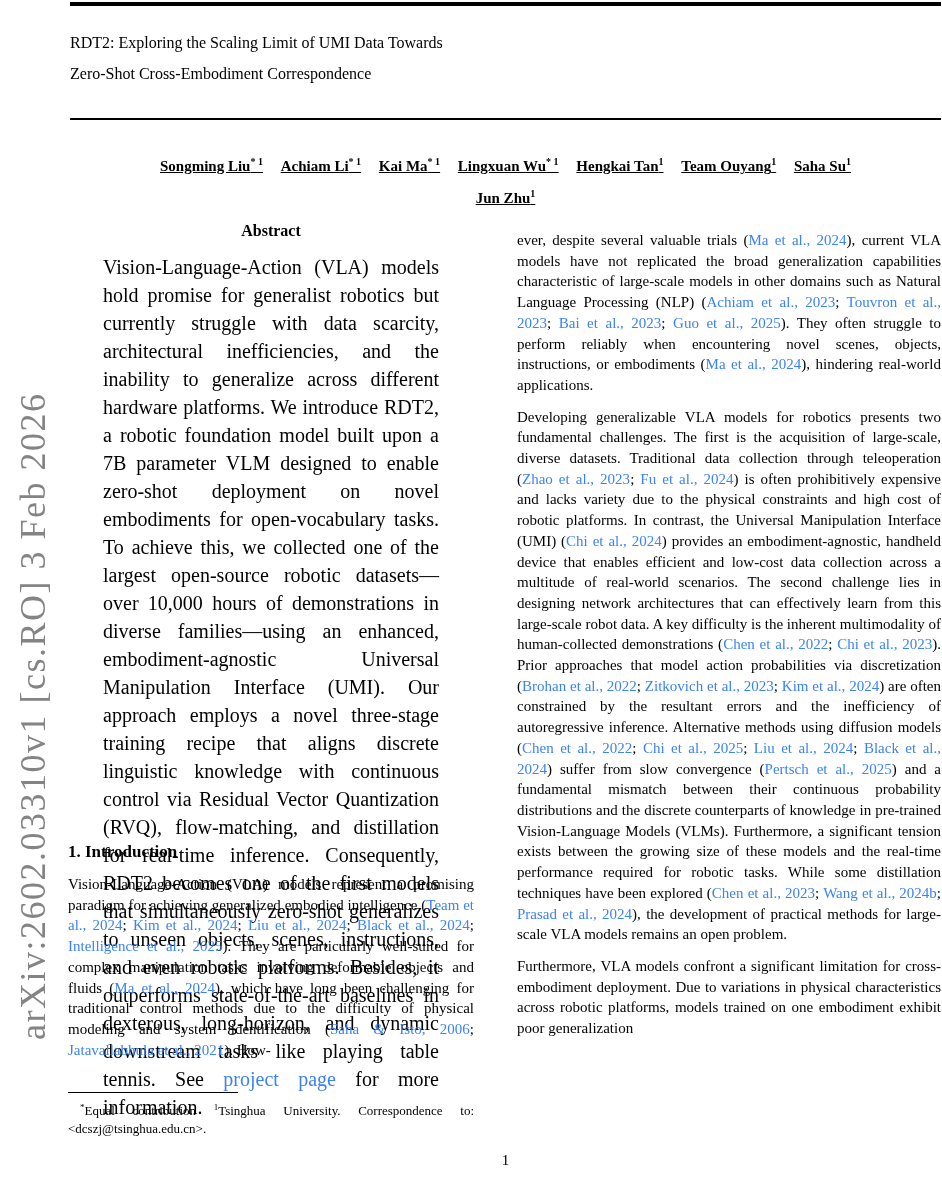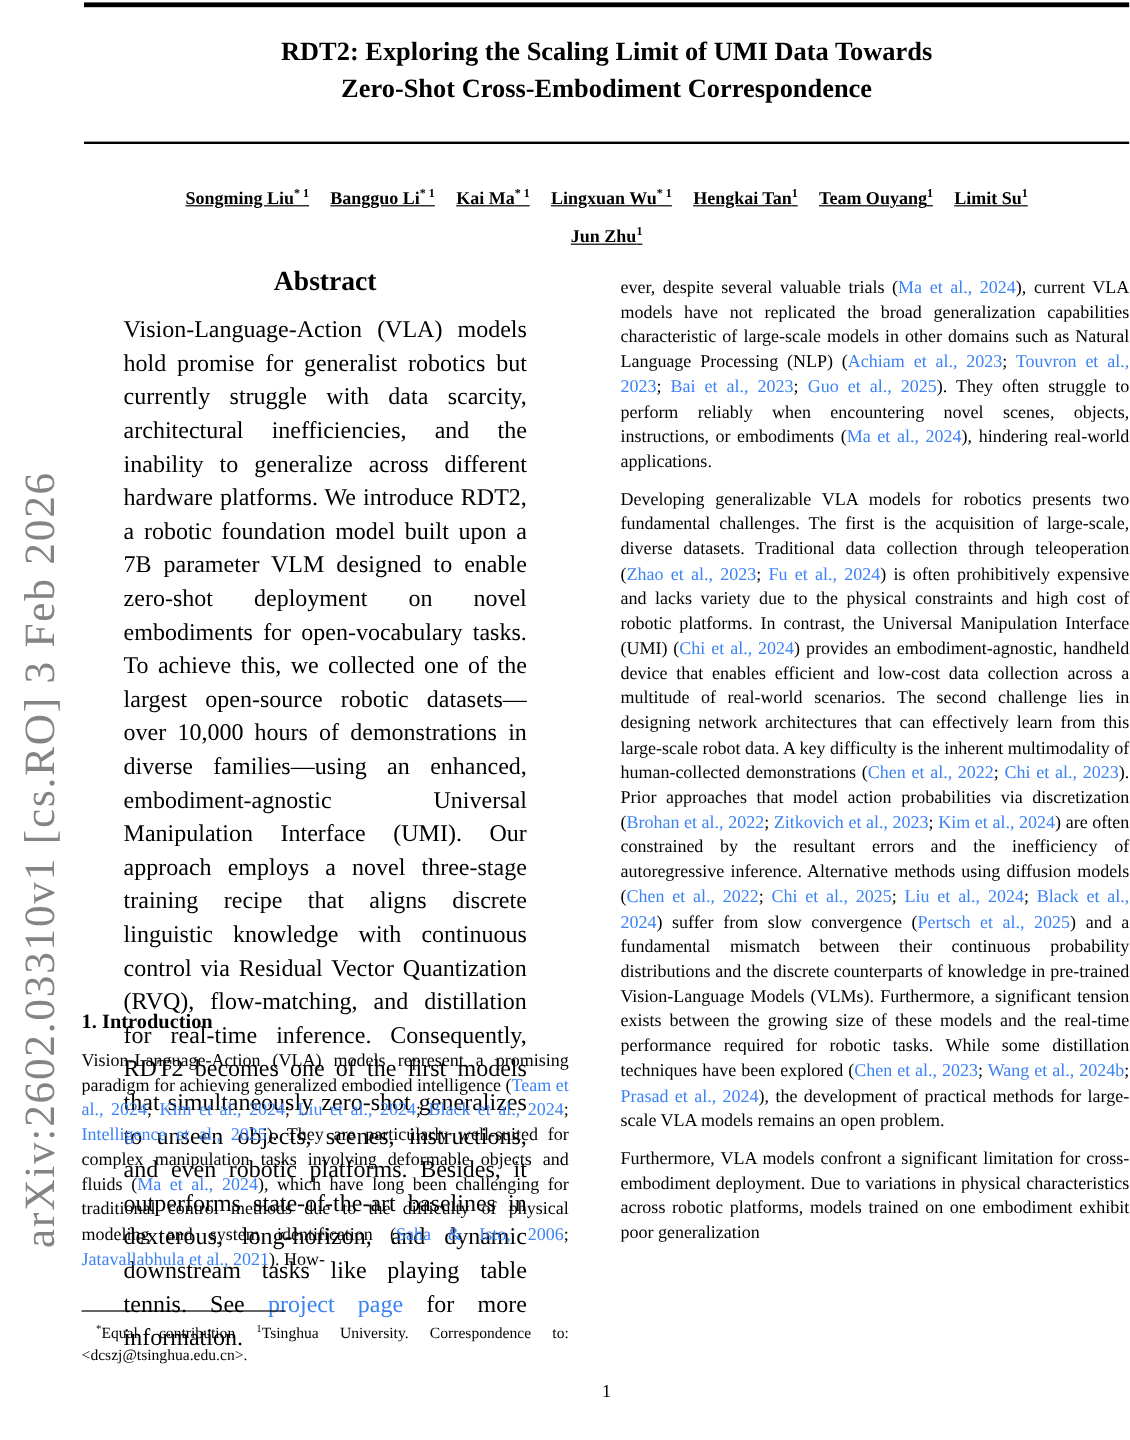--- a/index.html
+++ b/index.html
@@ -10,34 +10,34 @@
     font-family: "Liberation Serif", serif;
     -webkit-font-smoothing: antialiased;
   }
   .page { position: relative; width: 942px; height: 1200px; overflow: hidden; background: #fff; }
 
   .rule-thick { position: absolute; left: 70px; top: 2px;  width: 871px; height: 4px; background: #000; }
   .rule-thin  { position: absolute; left: 70px; top: 118px; width: 871px; height: 2px; background: #000; }
 
   .paper-title {
     position: absolute; left: 70px; top: 27px; width: 871px;
-    text-align: center; font-size: 22px; font-weight: bold; line-height: 31px;
+    font-size: 16px; font-weight: normal; line-height: 31px;
   }
 
   .authors {
     position: absolute; left: 70px; top: 148px; width: 871px;
     text-align: center; font-weight: bold; font-size: 15px; line-height: 27px;
   }
   .author { margin: 0 7px; white-space: nowrap; text-decoration: underline; }
   .authors sup { font-size: 10px; font-weight: bold; }
 
   .col-left  { position: absolute; left: 68px;  top: 222px; width: 406px; }
   .col-right { position: absolute; left: 517px; top: 230px; width: 424px; }
 
-  .abstract-heading { text-align: center; font-size: 23px; font-weight: bold; margin-bottom: 13px; }
+  .abstract-heading { text-align: center; font-size: 16px; font-weight: bold; margin-bottom: 13px; }
   .abstract-body {
     width: 336px; margin: 0 auto;
     font-size: 20px; line-height: 28px; text-align: justify;
   }
 
   .intro-section { position: absolute; left: 0; top: 620px; width: 406px; }
   .section-heading { font-size: 17px; font-weight: bold; margin: 0 0 12px 0; }
 
   .body-par { font-size: 15px; line-height: 20.7px; text-align: justify; margin: 0 0 11px 0; }
 
@@ -71,26 +71,26 @@
   <div class="paper-title">
     <div>RDT2: Exploring the Scaling Limit of UMI Data Towards</div>
     <div>Zero-Shot Cross-Embodiment Correspondence</div>
   </div>
 
   <div class="rule-thin"></div>
 
   <div class="authors">
     <div class="author-row">
       <span class="author"><span>Songming Liu</span><sup>* 1</sup></span>
-      <span class="author"><span>Bangguo Li</span><sup>* 1</sup></span>
+      <span class="author"><span>Achiam Li</span><sup>* 1</sup></span>
       <span class="author"><span>Kai Ma</span><sup>* 1</sup></span>
       <span class="author"><span>Lingxuan Wu</span><sup>* 1</sup></span>
       <span class="author"><span>Hengkai Tan</span><sup>1</sup></span>
       <span class="author"><span>Team Ouyang</span><sup>1</sup></span>
-      <span class="author"><span>Limit Su</span><sup>1</sup></span>
+      <span class="author"><span>Saha Su</span><sup>1</sup></span>
     </div>
     <div class="author-row">
       <span class="author"><span>Jun Zhu</span><sup>1</sup></span>
     </div>
   </div>
 
   <div class="col-left">
     <div class="abstract-heading">Abstract</div>
     <p class="abstract-body">Vision-Language-Action (VLA) models hold promise for generalist robotics but currently struggle with data scarcity, architectural inefficiencies, and the inability to generalize across different hardware platforms. We introduce RDT2, a robotic foundation model built upon a 7B parameter VLM designed to enable zero-shot deployment on novel embodiments for open-vocabulary tasks. To achieve this, we collected one of the largest open-source robotic datasets—over 10,000 hours of demonstrations in diverse families—using an enhanced, embodiment-agnostic Universal Manipulation Interface (UMI). Our approach employs a novel three-stage training recipe that aligns discrete linguistic knowledge with continuous control via Residual Vector Quantization (RVQ), flow-matching, and distillation for real-time inference. Consequently, RDT2 becomes one of the first models that simultaneously zero-shot generalizes to unseen objects, scenes, instructions, and even robotic platforms. Besides, it outperforms state-of-the-art baselines in dexterous, long-horizon, and dynamic downstream tasks like playing table tennis. See <span class="extlink">project page</span> for more information.</p>
 

